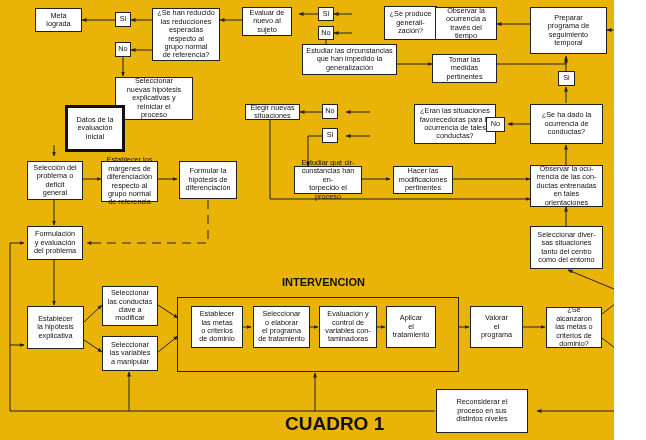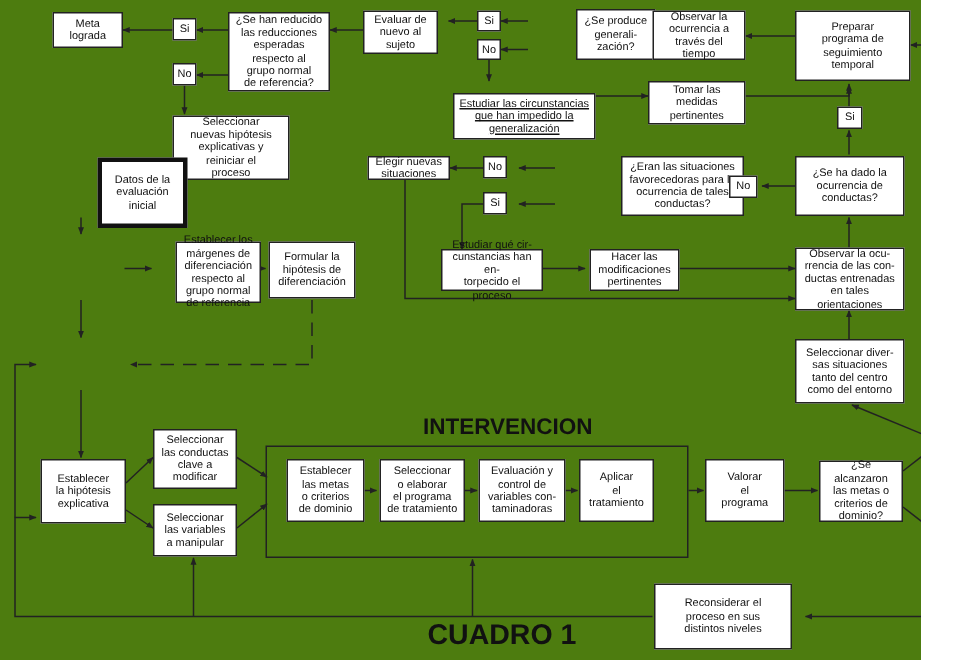--- a/index.html
+++ b/index.html
@@ -1,16 +1,16 @@
 <!DOCTYPE html>
 <html><head>
 <meta charset="utf-8">
 <style>
   html, body { margin:0; padding:0; background:#ffffff; }
-  #stage { position:relative; width:614px; height:440px; overflow:hidden; background:#4d7c0f; font-family:"Liberation Sans", sans-serif; }
+  #stage { position:relative; width:614px; height:440px; overflow:hidden; background:#eab308; font-family:"Liberation Sans", sans-serif; }
   #wires { position:absolute; left:0; top:0; }
   .box { position:absolute; border:1px solid #222; background:#fff; display:flex; align-items:center; justify-content:center; text-align:center; font-size:7.3px; line-height:8.4px; color:#111; box-sizing:border-box; padding:1px 2px; white-space:pre-line; }
   .box.thick { border:3px solid #111; }
   .title { position:absolute; font-family:"Liberation Sans", sans-serif; font-weight:bold; color:#111; }
   #frame { position:absolute; border:1px solid #222; left:177px; top:297px; width:282px; height:75px; box-sizing:border-box; }
 </style>
 </head>
 <body>
 
 <div id="stage">
@@ -105,21 +105,21 @@
 generali-
 zación?</div>
   <div class="box" style="left:435px;top:7px;width:62px;height:33px;">Observar la
 ocurrencia a
 través del
 tiempo</div>
   <div class="box" style="left:530px;top:7px;width:77px;height:47px;">Preparar
 programa de
 seguimiento
 temporal</div>
-  <div class="box" style="left:302px;top:62px;width:95px;height:31px;text-decoration:underline;">Estudiar las circunstancias
+  <div class="box" style="left:302px;top:44px;width:95px;height:31px;">Estudiar las circunstancias
 que han impedido la
 generalización</div>
   <div class="box" style="left:432px;top:54px;width:65px;height:29px;">Tomar las
 medidas
 pertinentes</div>
   <div class="box" style="left:558px;top:71px;width:17px;height:15px;">Si</div>
 
   <div class="box thick" style="left:25px;top:105px;width:60px;height:47px;margin-left:40px;">Datos de la
 evaluación
 inicial</div>
@@ -139,35 +139,42 @@
 cunstancias han en-
 torpecido el proceso</div>
   <div class="box" style="left:393px;top:166px;width:60px;height:28px;">Hacer las
 modificaciones
 pertinentes</div>
   <div class="box" style="left:530px;top:165px;width:73px;height:42px;">Observar la ocu-
 rrencia de las con-
 ductas entrenadas
 en tales
 orientaciones</div>
-  <div class="box" style="left:101px;top:161px;width:57px;height:41px;margin-left:16px;">Establecer los
+  <div class="box" style="left:27px;top:161px;width:56px;height:39px;">Selección del
+problema o
+deficit
+general</div>
+  <div class="box" style="left:101px;top:161px;width:57px;height:41px;">Establecer los
 márgenes de
 diferenciación
 respecto al
 grupo normal
 de referencia</div>
   <div class="box" style="left:179px;top:161px;width:58px;height:38px;">Formular la
 hipótesis de
 diferenciación</div>
   <div class="box" style="left:530px;top:226px;width:73px;height:43px;">Seleccionar diver-
 sas situaciones
 tanto del centro
 como del entorno</div>
-
-  <div class="title" style="left:282px;top:276px;font-size:15px;">INTERVENCION</div>
+  <div class="box" style="left:27px;top:226px;width:56px;height:34px;">Formulación
+y evaluación
+del problema</div>
+
+  <div class="title" style="left:282px;top:276px;font-size:11px;">INTERVENCION</div>
   <div class="box" style="left:27px;top:306px;width:57px;height:43px;">Establecer
 la hipótesis
 explicativa</div>
   <div class="box" style="left:102px;top:286px;width:56px;height:40px;">Seleccionar
 las conductas
 clave a
 modificar</div>
   <div class="box" style="left:102px;top:336px;width:56px;height:35px;">Seleccionar
 las variables
 a manipular</div>

